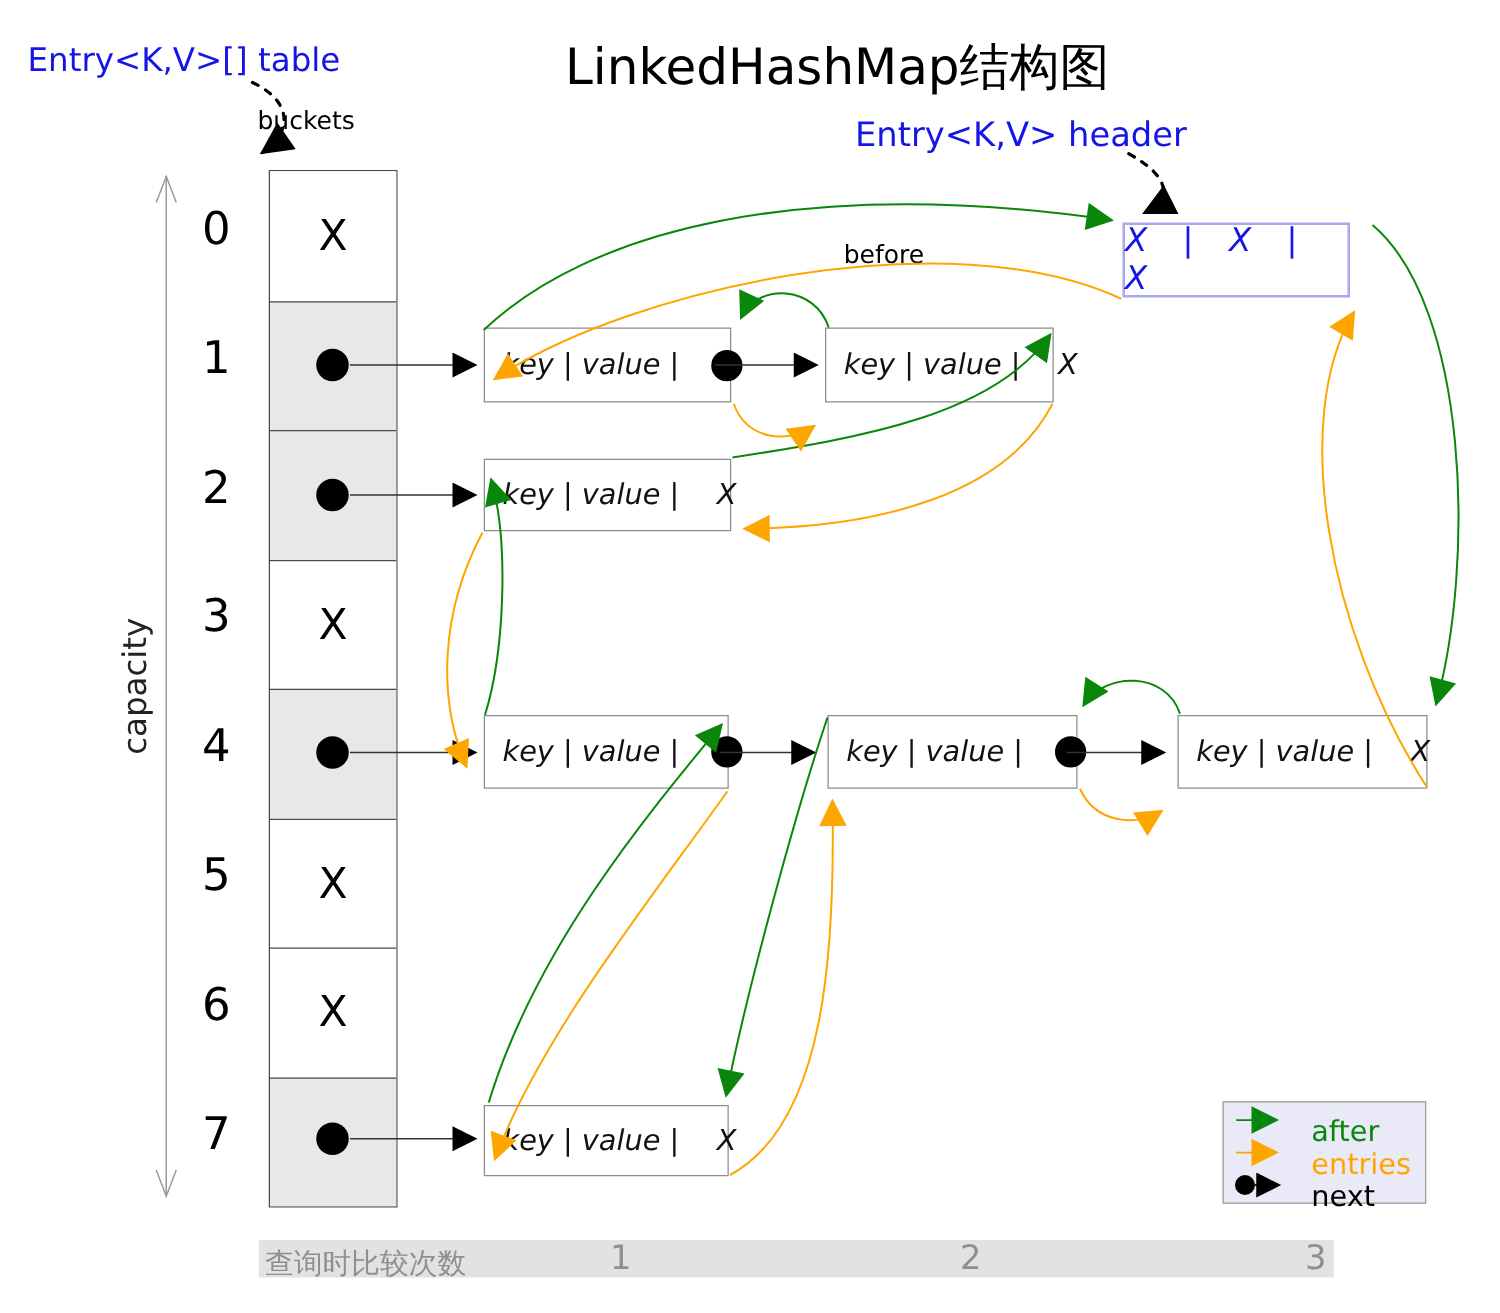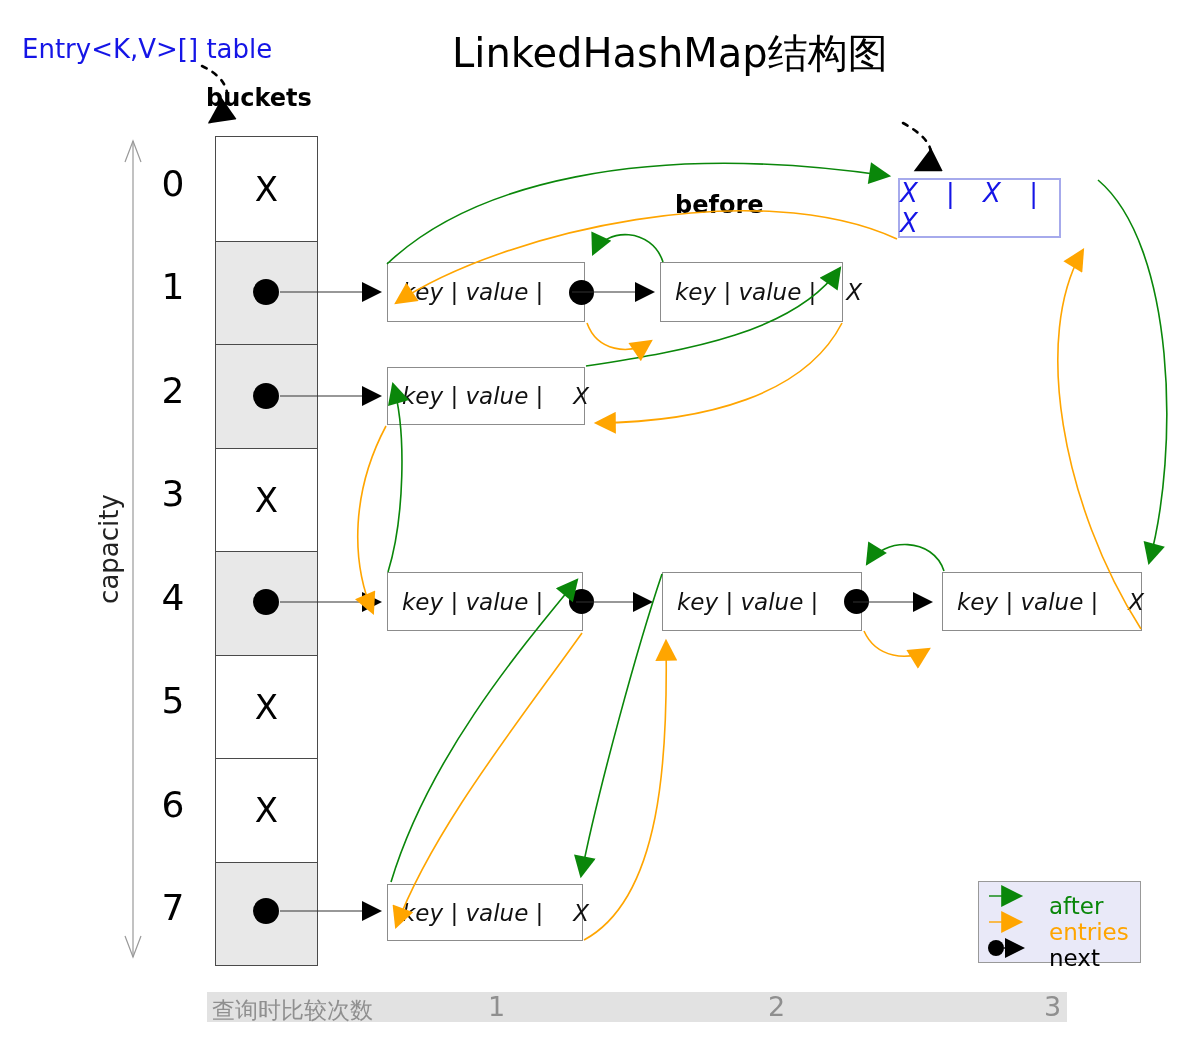--- a/index.html
+++ b/index.html
@@ -1,38 +1,38 @@
 <!DOCTYPE html>
 <html style="--green: #0a870a; --orange: #ffa500; --blue: #1515e6; --hborder: #a6aaec; --bgray: #8c8c8c; --barfill: #e2e2e2; --bartext: #8f8f8f;"><head>
 <meta charset="utf-8">
 <style>
   html,body{margin:0;padding:0;background:#fff;}
   #canvas{position:relative;width:1200px;height:1050px;background:#fff;overflow:hidden;
           font-family:"DejaVu Sans",sans-serif;}
   .abs{position:absolute;}
   .title{left:452px;top:26px;font-size:40px;color:#000;white-space:nowrap;}
   .blue-label{color:var(--blue,#1515e6);font-size:26px;white-space:nowrap;}
-  .bold-label{font-weight:bold;font-size:24px;color:#000;white-space:nowrap;}
+  .bold-label{font-weight:normal;font-size:20px;color:#000;white-space:nowrap;}
   .capacity{left:44px;top:534px;width:130px;text-align:center;font-size:26px;color:#222;
             transform:rotate(-90deg);transform-origin:center;}
   
   #bucketcol{position:absolute;left:215px;top:136px;width:103px;box-sizing:border-box;
              border:1px solid #4a4a4a;}
   .b-cell{height:103.5px;box-sizing:border-box;border-top:1px solid #4a4a4a;
           display:flex;align-items:center;justify-content:center;font-size:34px;color:#000;}
   .b-cell:first-child{border-top:none;}
   .b-idx{position:absolute;left:150px;width:46px;text-align:center;font-size:36px;color:#000;}
   
   .ebox{position:absolute;background:#fff;border:1px solid var(--bgray,#8c8c8c);
         box-sizing:border-box;display:flex;align-items:center;padding-left:14px;
         font-style:italic;font-size:23px;color:#111;white-space:pre;gap:16px;}
   .dot-i{display:inline-block;width:25px;height:25px;border-radius:50%;background:#000;
          margin-left:10px;flex:none;}
   .tail-x{margin-left:14px;}
-  .hbox{position:absolute;left:898px;top:178px;width:163px;height:60px;background:#fff;
+  .hbox{position:absolute;left:898px;top:178px;width:182px;height:60px;background:#fff;
         border:2px solid var(--hborder,#a6aaec);box-sizing:border-box;color:var(--blue,#1515e6);
         font-style:italic;font-size:26px;display:flex;align-items:center;justify-content:center;
         word-spacing:20px;}
   
   .legend{left:978px;top:881px;width:163px;height:82px;background:#e9e9f8;border:1px solid #999;
           box-sizing:border-box;display:flex;flex-direction:column;justify-content:space-evenly;
           padding-left:8px;}
   .lrow{display:flex;align-items:center;gap:6px;height:24px;}
   .lrow svg{overflow:visible;flex:none;}
   .llab{font-size:23px;line-height:1;margin-top:20px;}
@@ -54,20 +54,21 @@
   line.capl{stroke:#999;stroke-width:1.2;}
 </style>
 </head>
 <body>
 
 <div id="canvas">
 
   <div class="abs blue-label" style="left:22px;top:34px;">Entry&lt;K,V&gt;[] table</div>
 
   <div class="abs title">LinkedHashMap结构图</div>
+  <div class="abs blue-label" style="left:684px;top:93px;font-size:27px;">Entry&lt;K,V&gt; header</div>
 
   <div class="abs bold-label" style="left:206px;top:84px;">buckets</div>
   <div class="abs bold-label" style="left:675px;top:191px;">before</div>
   <div class="abs capacity">capacity</div>
 
   <div id="bucketcol">
       <div class="b-cell" style="background: rgb(255, 255, 255);">X</div>
       <div class="b-cell" style="background: rgb(232, 232, 232);"></div>
       <div class="b-cell" style="background: rgb(232, 232, 232);"></div>
       <div class="b-cell" style="background: rgb(255, 255, 255);">X</div>

